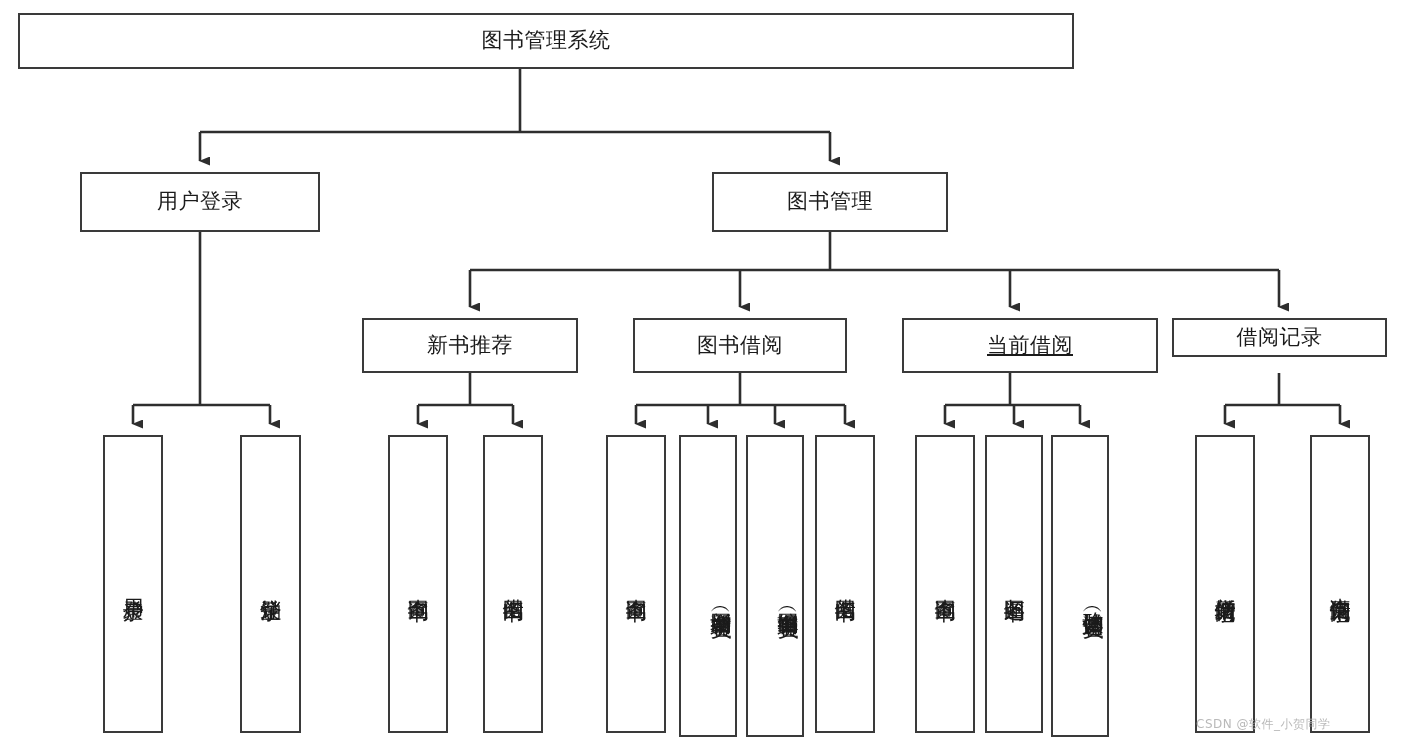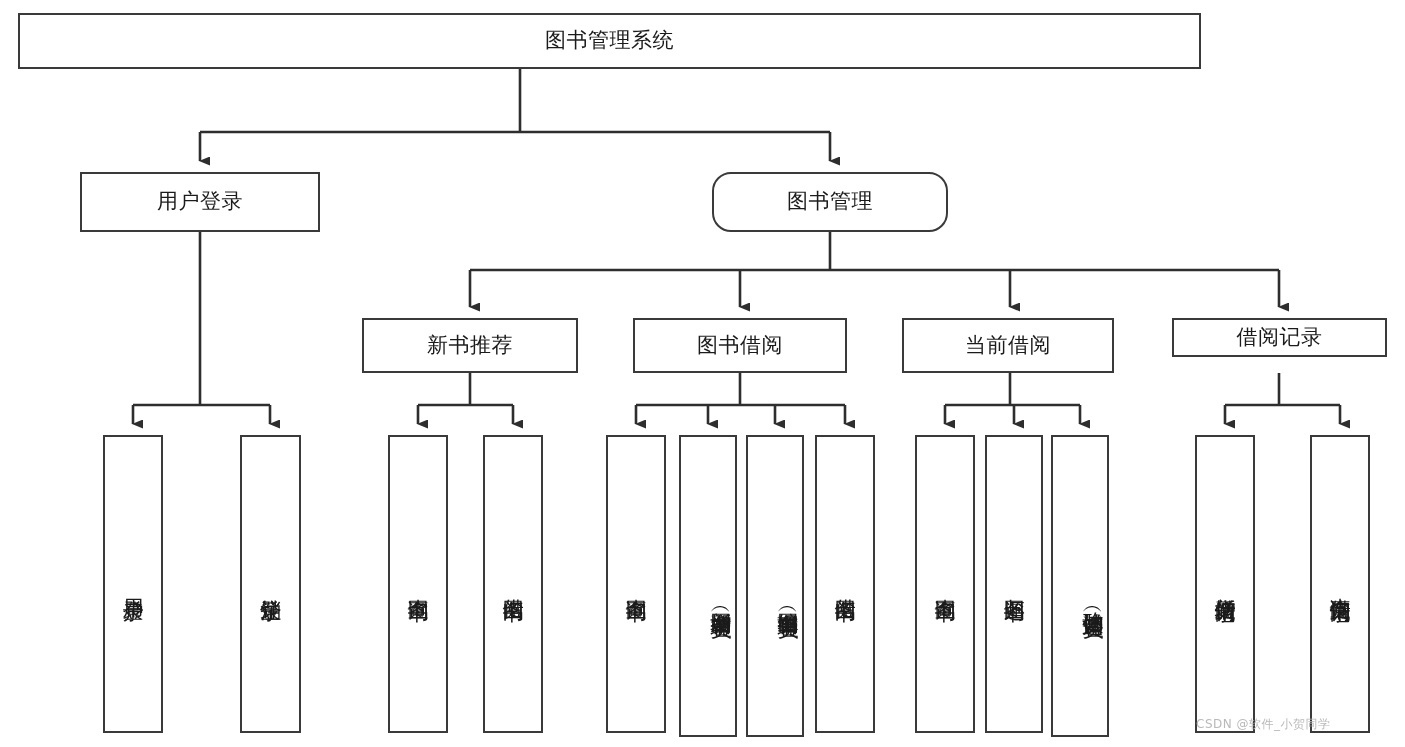--- a/index.html
+++ b/index.html
@@ -107,28 +107,28 @@
         <line x1="945" y1="405" x2="945" y2="424" marker-end="url(#arrowhead)"></line>
         <line x1="1014" y1="405" x2="1014" y2="424" marker-end="url(#arrowhead)"></line>
         <line x1="1080" y1="405" x2="1080" y2="424" marker-end="url(#arrowhead)"></line>
         <line x1="1279" y1="373" x2="1279" y2="405"></line>
         <line x1="1225" y1="405" x2="1340" y2="405"></line>
         <line x1="1225" y1="405" x2="1225" y2="424" marker-end="url(#arrowhead)"></line>
         <line x1="1340" y1="405" x2="1340" y2="424" marker-end="url(#arrowhead)"></line>
       </g>
   </svg>
 
-  <div class="node h" style="left: 18px; top: 13px; width: 1183px; height: 56px;">图书管理系统</div>
+  <div class="node h" style="left: 18px; top: 13px; width: 1056px; height: 56px;">图书管理系统</div>
 
   <div class="node h" style="left: 80px; top: 172px; width: 240px; height: 60px;">用户登录</div>
-  <div class="node h" style="left: 712px; top: 172px; width: 236px; height: 60px; border-radius: 19px;">图书管理</div>
+  <div class="node h" style="left: 712px; top: 172px; width: 236px; height: 60px;">图书管理</div>
 
   <div class="node h" style="left: 362px; top: 318px; width: 216px; height: 55px;">新书推荐</div>
   <div class="node h" style="left: 633px; top: 318px; width: 214px; height: 55px;">图书借阅</div>
-  <div class="node h" style="left: 902px; top: 318px; width: 212px; height: 55px;">当前借阅</div>
+  <div class="node h" style="left: 902px; top: 318px; width: 256px; height: 55px; text-decoration: underline;">当前借阅</div>
   <div class="node h" style="left: 1172px; top: 318px; width: 215px; height: 39px;">借阅记录</div>
 
   <div class="node v mid" style="left: 103px; top: 435px; width: 60px; height: 298px;">用户登录</div>
   <div class="node v mid" style="left: 240px; top: 435px; width: 61px; height: 298px;">注销登录</div>
   <div class="node v mid" style="left: 388px; top: 435px; width: 60px; height: 298px;">查询图书</div>
   <div class="node v mid" style="left: 483px; top: 435px; width: 60px; height: 298px;">借阅图书</div>
   <div class="node v mid" style="left: 606px; top: 435px; width: 60px; height: 298px;">查询图书</div>
   <div class="node v" style="left: 679px; top: 435px; width: 58px; height: 302px;">新增图书（管理员）</div>
   <div class="node v" style="left: 746px; top: 435px; width: 58px; height: 302px;">编辑图书（管理员）</div>
   <div class="node v mid" style="left: 815px; top: 435px; width: 60px; height: 298px;">借阅图书</div>

